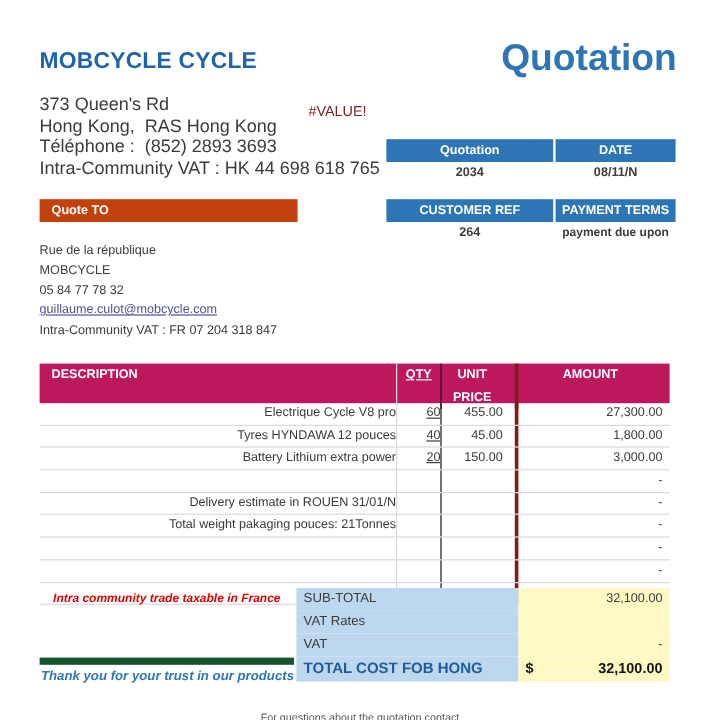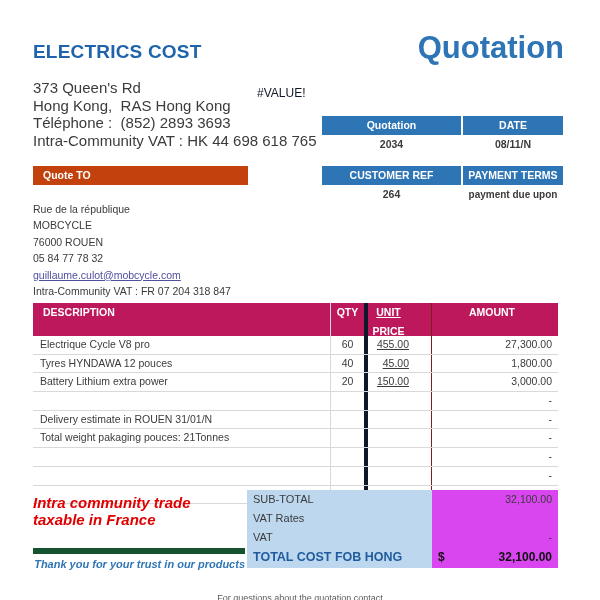--- a/index.html
+++ b/index.html
@@ -12,21 +12,21 @@
     color: #3b3b3b;
   }
   .abs { position: absolute; }
 
   .company { left: 33px; top: 41px; font-size: 19px; font-weight: 700; color: #1E63AC; letter-spacing: .2px; }
   .title   { right: 36px; top: 30px; font-size: 31px; font-weight: 700; color: #2E75B6; }
 
   .addr { left: 33px; top: 79px; font-size: 15px; font-weight: 400; color: #3b3b3b; }
   .addr div { height: 17.6px; line-height: 17.6px; white-space: pre; }
 
-  .value-err { left: 257px; top: 86px; font-size: 12px; color: #0f172a; }
+  .value-err { left: 257px; top: 86px; font-size: 12px; color: #7f1d1d; }
 
   .meta { left: 322px; width: 241px; }
   .meta-row { display: flex; gap: 2px; }
   .meta-cell { height: 19px; line-height: 19px; text-align: center; font-size: 10.5px; overflow: hidden; }
   .meta-head .meta-cell { background: #2E75B6; color: #fff; font-weight: 700; }
   .meta-vals .meta-cell { color: #3b3b3b; font-weight: 700; font-size: 10.5px; }
   .c1 { width: 139px; } .c2 { width: 100px; }
   #meta1 { top: 116px; } #meta2 { top: 166px; }
   #meta2 .meta-vals .c2 { font-size: 10px; }
 
@@ -36,45 +36,45 @@
   .customer { left: 33px; top: 201px; font-size: 10.5px; color: #3b3b3b; }
   .customer div { height: 16.4px; line-height: 16.4px; white-space: pre; }
   .email { color: #4F4F9F; text-decoration: underline; cursor: pointer; }
 
   .items { left: 33px; top: 303px; width: 525px; }
   .irow { display: grid; grid-template-columns: 297px 38px 64px 126px; }
   .ihead { background: #be185d; height: 33px; }
   .ihead > div { line-height: 19px; font-size: 10.5px; color: #fff; font-weight: 700; text-align: center; }
   .ihead > .cdesc { text-align: left; padding-left: 10px; }
   .ibody .irow { height: 18.7px; border-bottom: 1px solid #D9D9D9; }
-  .ibody .irow > div { font-size: 10.5px; line-height: 17.7px; color: #3b3b3b; overflow: hidden; }
+  .ibody .irow > div { font-size: 10.5px; line-height: 17.7px; color: #3b3b3b; overflow: hidden; text-align: right; }
   .cdesc { padding-left: 7px; }
-  .cqty  { text-align: center; border-left: 1px solid #D9D9D9; border-right: 4px solid #0f172a; }
-  .cunit { text-align: right; padding-right: 22px; border-right: 1px solid #7f1d1d; text-decoration: underline; }
+  .cqty  { text-align: center; border-left: 1px solid #D9D9D9; border-right: 1px solid #0f172a; text-decoration: underline; }
+  .cunit { text-align: right; padding-right: 10px; border-right: 3px solid #7f1d1d; }
   .camt  { text-align: right; padding-right: 6px; }
 
-  .red-note { left: 33px; top: 494px; width: 212px; text-align: left; font-size: 15px;
+  .red-note { left: 33px; top: 494px; width: 212px; text-align: center; font-size: 10px;
               font-weight: 700; font-style: italic; color: #E00000; }
   .totals { left: 247px; top: 490px; width: 311px; }
   .trow { display: flex; height: 19px; line-height: 19px; }
   .tlabel { width: 185px; background: #BDD7EE; font-size: 11px; color: #3b3b3b; padding-left: 6px; overflow: hidden; }
-  .tvalue { width: 126px; background: #d946ef; font-size: 10.5px; color: #3b3b3b; text-align: right; padding-right: 6px; }
+  .tvalue { width: 126px; background: #fef9c3; font-size: 10.5px; color: #3b3b3b; text-align: right; padding-right: 6px; }
   .total-row { height: 21px; line-height: 21px; }
   .total-row .tlabel { font-weight: 700; color: #1F5C9E; font-size: 12.5px; }
   .total-row .tvalue { font-weight: 700; color: #111111; font-size: 12px;
                        display: flex; justify-content: space-between; padding-left: 6px; }
   .thanks { left: 33px; top: 548px; width: 212px; text-align: right; font-size: 11px; font-weight: 700;
             font-style: italic; color: #2E75B6; border-top: 6px solid #14532d; padding-top: 4px; }
 
   .footer-note { left: 0; right: 0; top: 593px; text-align: center; font-size: 9px; color: #595959; }
 </style>
 </head>
 <body>
 
-<div class="abs company">ELECTRICS COST</div>
+<div class="abs company">MOBCYCLE CYCLE</div>
 <div class="abs title">Quotation</div>
 
 <div class="abs addr">
   <div>373 Queen's Rd</div>
   <div>Hong Kong,  RAS Hong Kong</div>
   <div>Téléphone :  (852) 2893 3693</div>
   <div>Intra-Community VAT : HK 44 698 618 765</div>
 </div>
 
 <div class="abs value-err">#VALUE!</div>
@@ -99,21 +99,20 @@
     <div class="meta-cell c1">264</div>
     <div class="meta-cell c2">payment due upon receipt</div>
   </div>
 </div>
 
 <div class="abs quote-to">Quote TO</div>
 
 <div class="abs customer">
   <div>Rue de la république</div>
   <div>MOBCYCLE</div>
-  <div>76000 ROUEN</div>
   <div>05 84 77 78 32</div>
   <div><span class="email">guillaume.culot@mobcycle.com</span></div>
   <div>Intra-Community VAT : FR 07 204 318 847</div>
 </div>
 
 <div class="abs items">
   <div class="irow ihead">
     <div class="cdesc">DESCRIPTION</div>
     <div class="cqty">QTY</div>
     <div class="cunit">UNIT PRICE</div>

